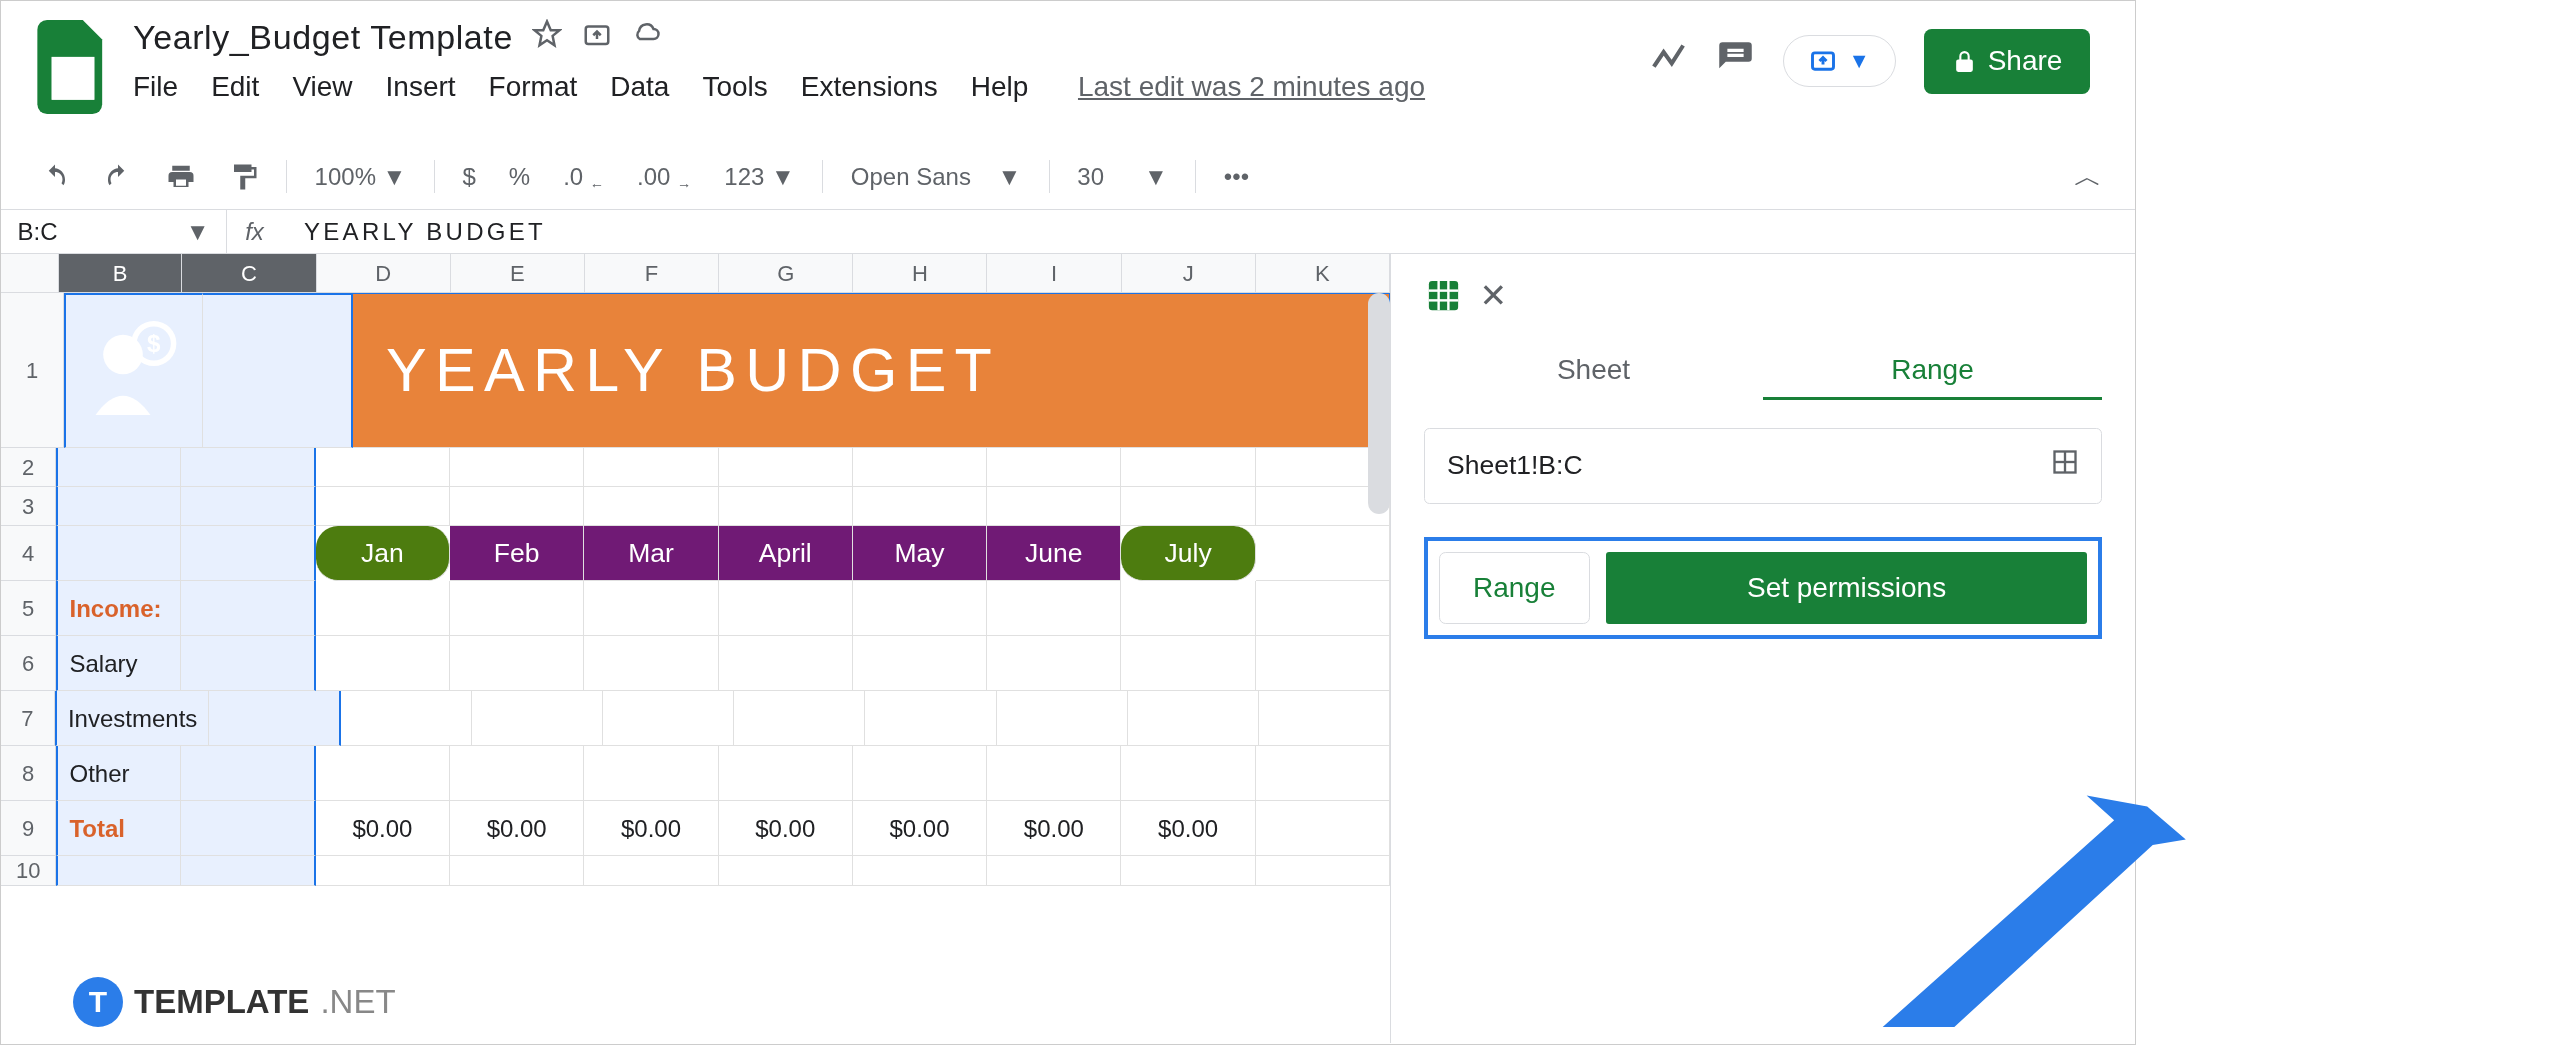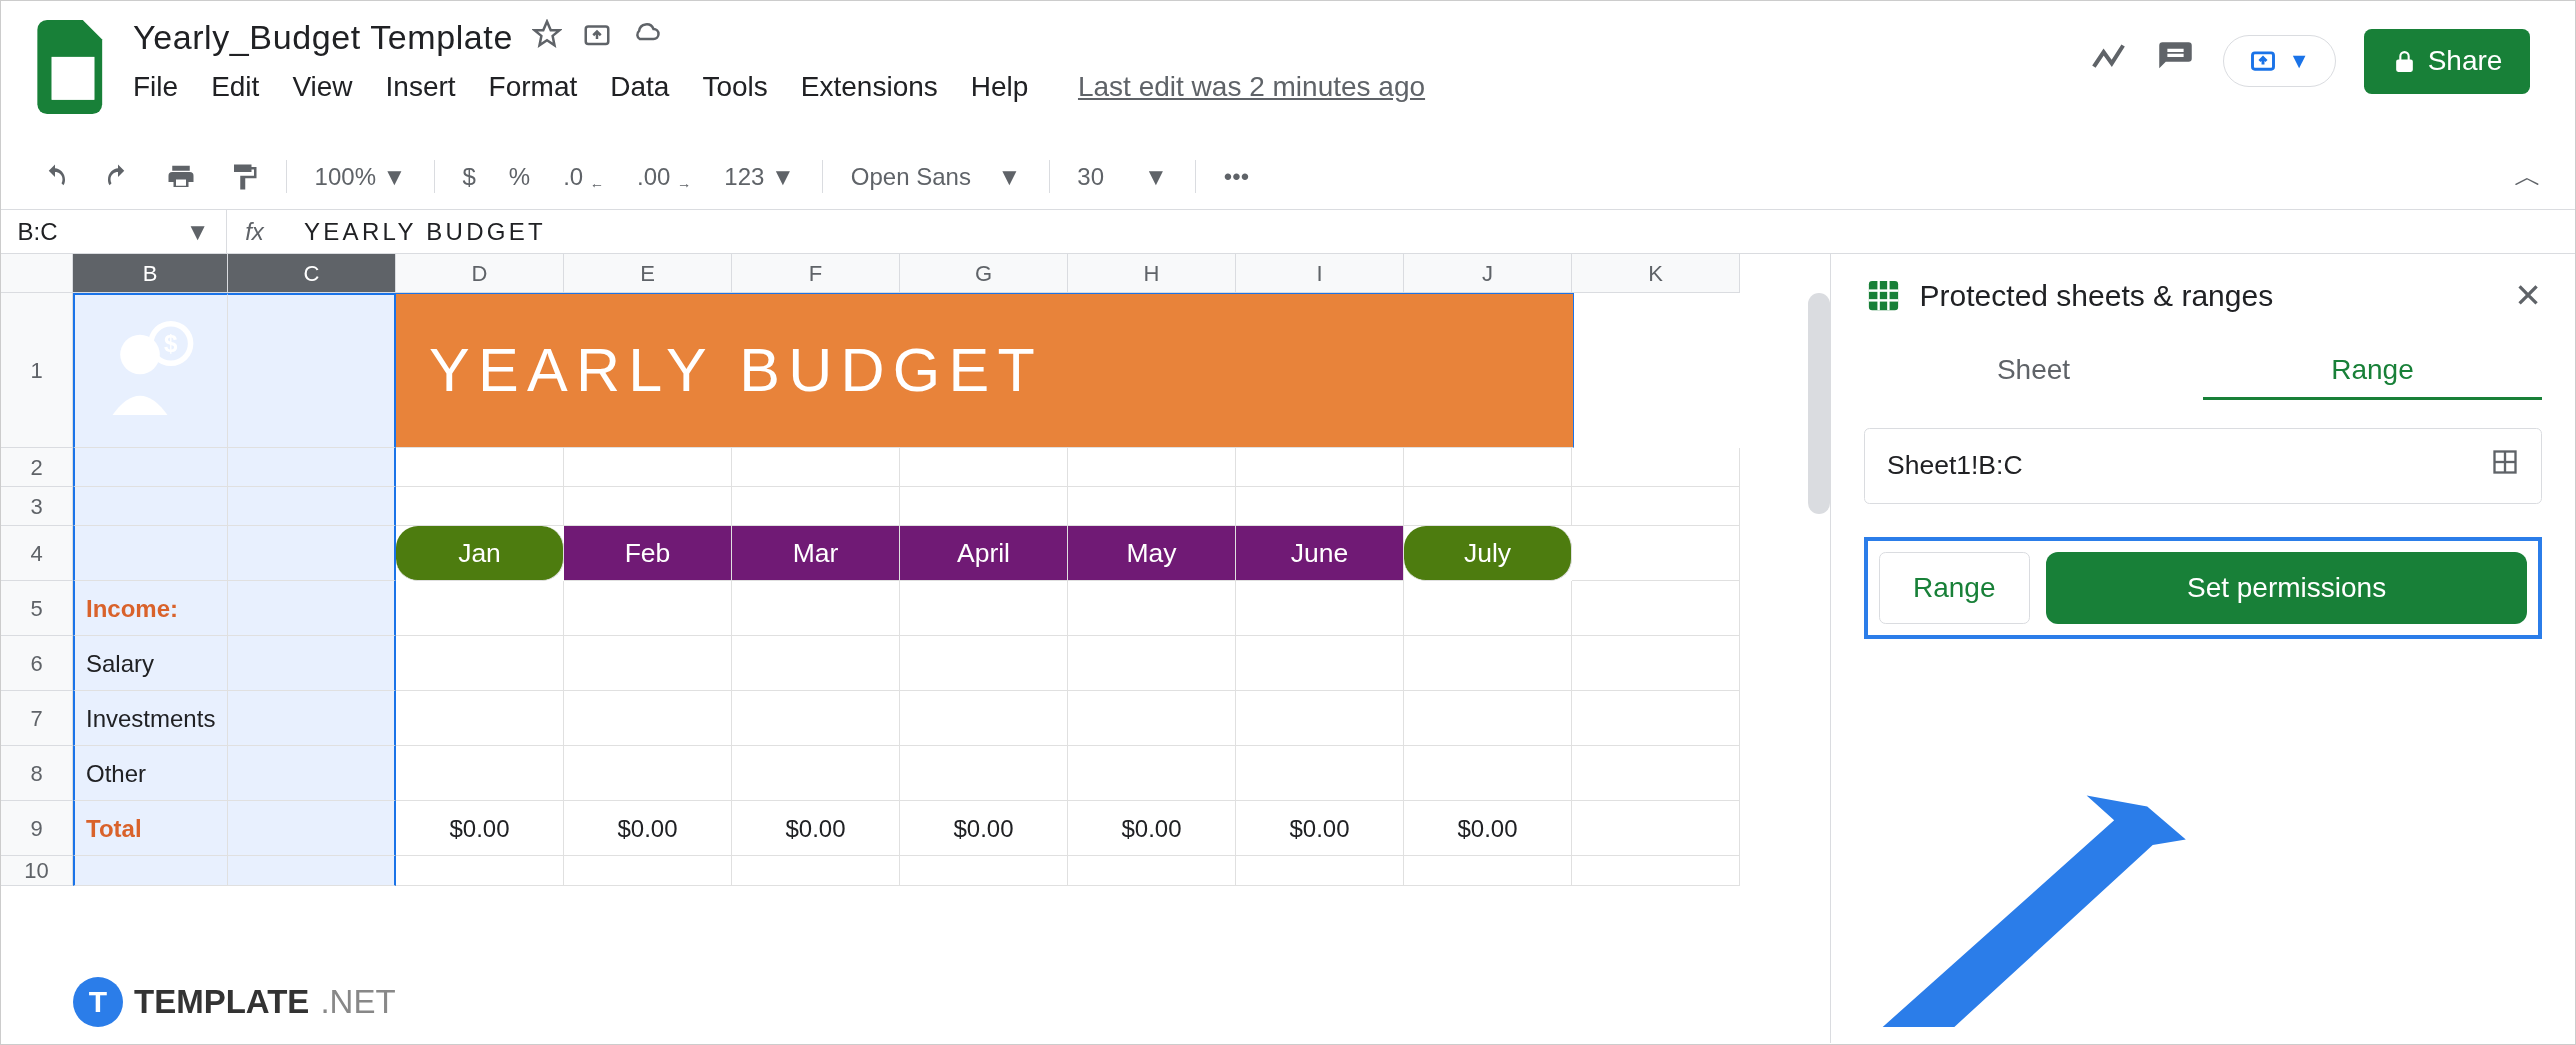--- a/index.html
+++ b/index.html
@@ -1,17 +1,17 @@
 <!DOCTYPE html>
 <html style="font-size:8.8px"><head>
 <meta charset="utf-8">
 <style>
 * { margin:0; padding:0; box-sizing:border-box; font-family:Arial,sans-serif; }
 body { background:#fff; font-size:21.5px; overflow:hidden; }
-.app { width:2576px; height:1045px; position:relative; border:1.7px solid #ccc; }
+.app { width:2136px; height:1045px; position:relative; border:1.7px solid #ccc; }
 .topbar { display:flex; align-items:flex-start; padding:16.6px 28px 0 33px; height:143px; }
 .logo { width:77px; height:99px; display:flex; align-items:center; justify-content:center; }
 .logo svg { width:72px; height:94px; }
 .title-area { flex:1; padding-left:22px; }
 .title-row { display:flex; align-items:center; gap:19.3px; }
 .doc-title { font-size:34px; color:#202124; font-weight:400; letter-spacing:0.6px; }
 .title-icon { color:#5f6368; cursor:pointer; }
 .menu-row { display:flex; gap:33px; padding-top:14px; font-size:28px; color:#202124; }
 .menu-row span { cursor:pointer; }
 .last-edit { text-decoration:underline; color:#5f6368; margin-left:16.6px; }
@@ -59,21 +59,21 @@
 .sb-title { font-size:30px; color:#202124; flex:1; }
 .sb-close { font-size:33px; color:#5f6368; cursor:pointer; }
 .sb-input { width:100%; border:2.2px solid #1a73e8; border-radius:5.5px; padding:19.3px 22px; font-size:26.5px; color:#5f6368; margin-bottom:28px; }
 .sb-tabs { display:flex; margin-bottom:28px; }
 .sb-tab { flex:1; text-align:center; font-size:28px; padding:11px 0; color:#5f6368; cursor:pointer; }
 .sb-tab.active { color:#188038; font-weight:500; border-bottom:3.9px solid #188038; }
 .sb-range { border:1.1px solid #dadce0; border-radius:5.5px; padding:19.3px 22px; font-size:26.5px; color:#202124; display:flex; align-items:center; margin-bottom:33px; }
 .sb-range-icon { margin-left:auto; color:#5f6368; cursor:pointer; }
 .sb-actions { display:flex; gap:16.6px; border:4.4px solid #2b7de9; padding:11px; }
 .sb-cancel { flex:0 0 auto; padding:19.3px 33px; border:1.1px solid #dadce0; border-radius:6.6px; font-size:28px; font-weight:500; color:#188038; background:#fff; cursor:pointer; }
-.sb-set { flex:1; padding:19.3px 22px; background:#188038; color:#fff; border:none; border-radius:12px; font-size:28px; font-weight:500; cursor:pointer; }
+.sb-set { flex:1; padding:19.3px 22px; background:#188038; color:#fff; border:none; border-radius:3px; font-size:28px; font-weight:500; cursor:pointer; }
 .arrow-callout { position:absolute; left:1843px; top:789px; pointer-events:none; }
 .watermark { position:absolute; left:72px; bottom:16.6px; display:flex; align-items:center; gap:11px; font-size:33px; font-weight:bold; color:#333; pointer-events:none; }
 .watermark .t-badge { width:50px; height:50px; background:#2b7de9; border-radius:50%; color:#fff; display:flex; align-items:center; justify-content:center; font-size:30px; }
 .watermark .net { color:#888; font-weight:400; }
 </style>
 </head>
 <body>
 
 <div class="app">
 
@@ -346,21 +346,20 @@
 
     <div class="sidebar">
       <div class="sb-header">
         <svg width="39" height="39" viewBox="0 0 24 24" fill="#188038">
             <rect x="3" y="3" width="18" height="18" rx="2" fill="#188038"></rect>
             <line x1="3" y1="9" x2="21" y2="9" stroke="#fff" stroke-width="1.5"></line>
             <line x1="3" y1="15" x2="21" y2="15" stroke="#fff" stroke-width="1.5"></line>
             <line x1="9" y1="3" x2="9" y2="21" stroke="#fff" stroke-width="1.5"></line>
             <line x1="15" y1="3" x2="15" y2="21" stroke="#fff" stroke-width="1.5"></line>
           </svg>
-        <span class="sb-title">Protected sheets &amp; ranges</span>
         <span class="sb-close">✕</span>
       </div>
       <div class="sb-tabs">
         <div class="sb-tab">Sheet</div>
         <div class="sb-tab active">Range</div>
       </div>
       <div class="sb-range">
         <span>Sheet1!B:C</span>
         <span class="sb-range-icon"><svg width="28" height="28" viewBox="0 0 24 24" fill="none" stroke="#5f6368" stroke-width="2">
               <rect x="3" y="3" width="18" height="18"></rect>

